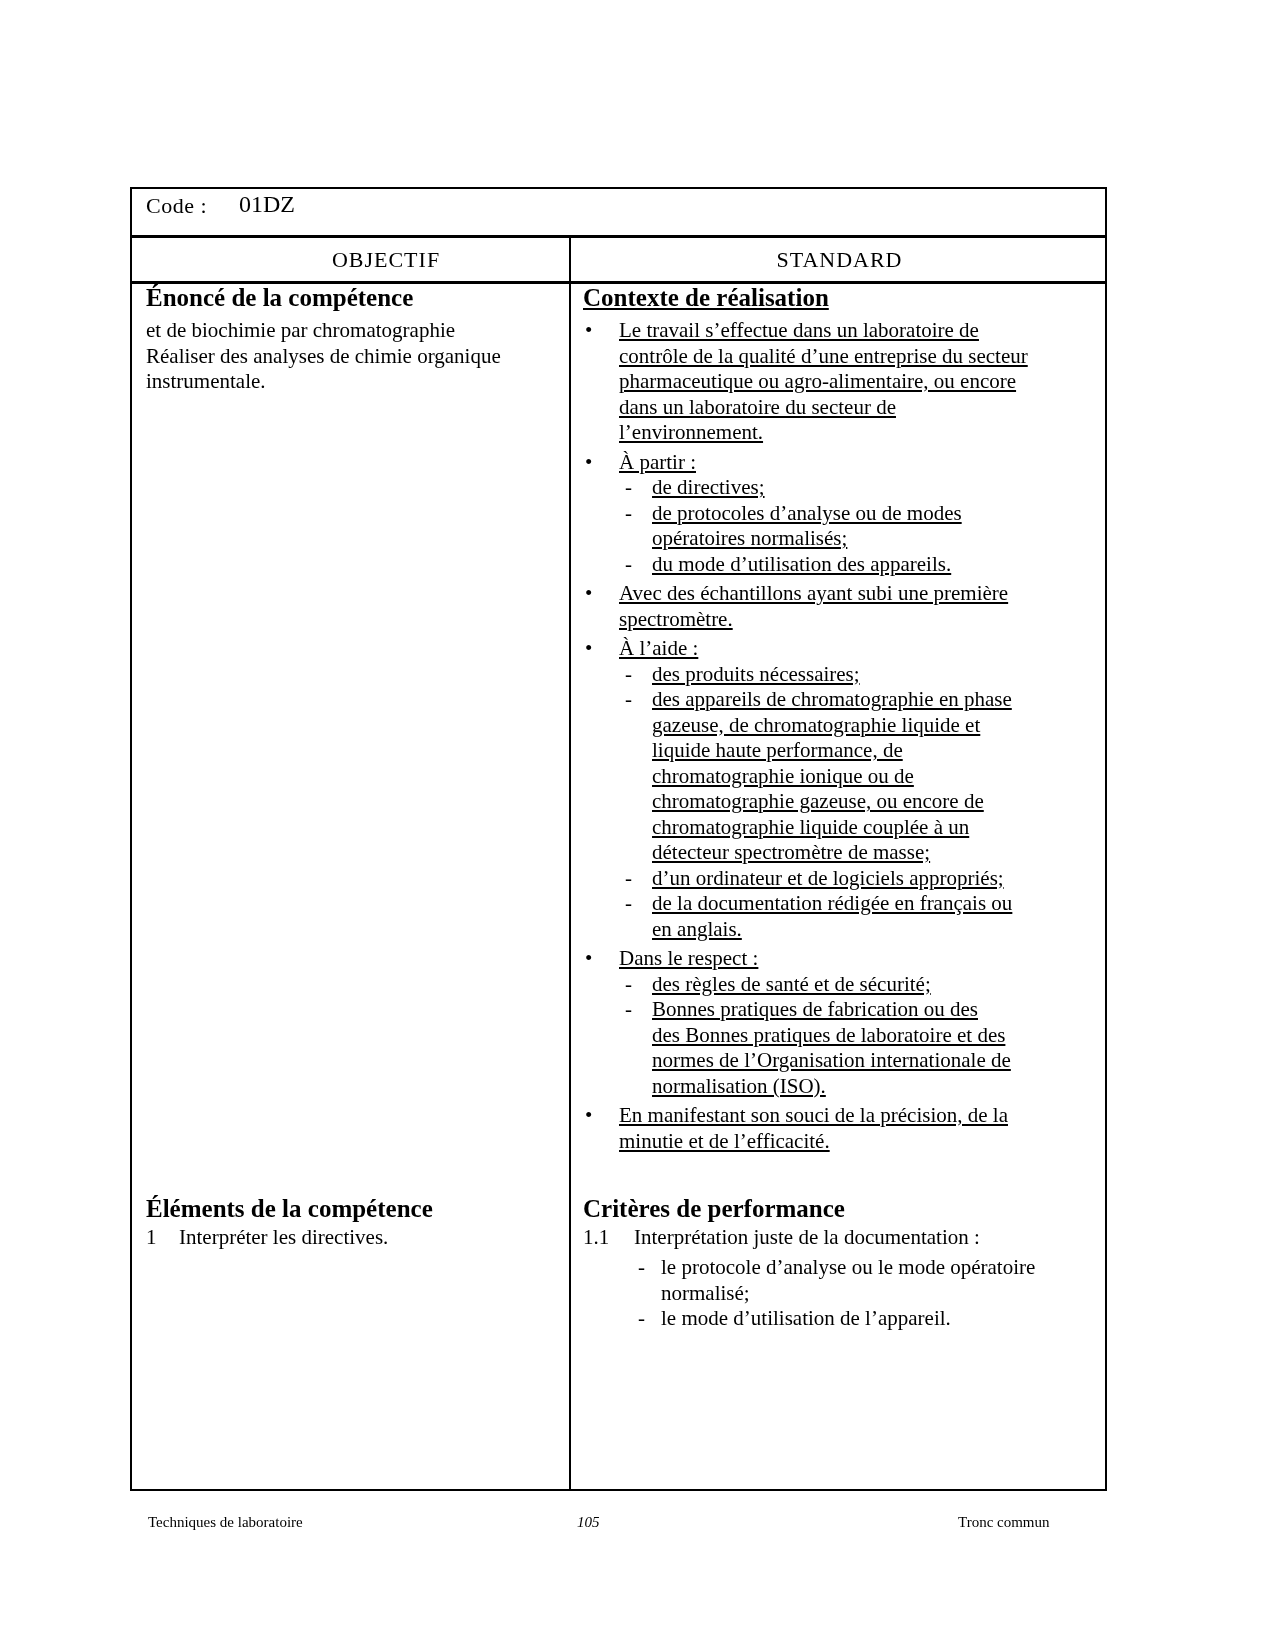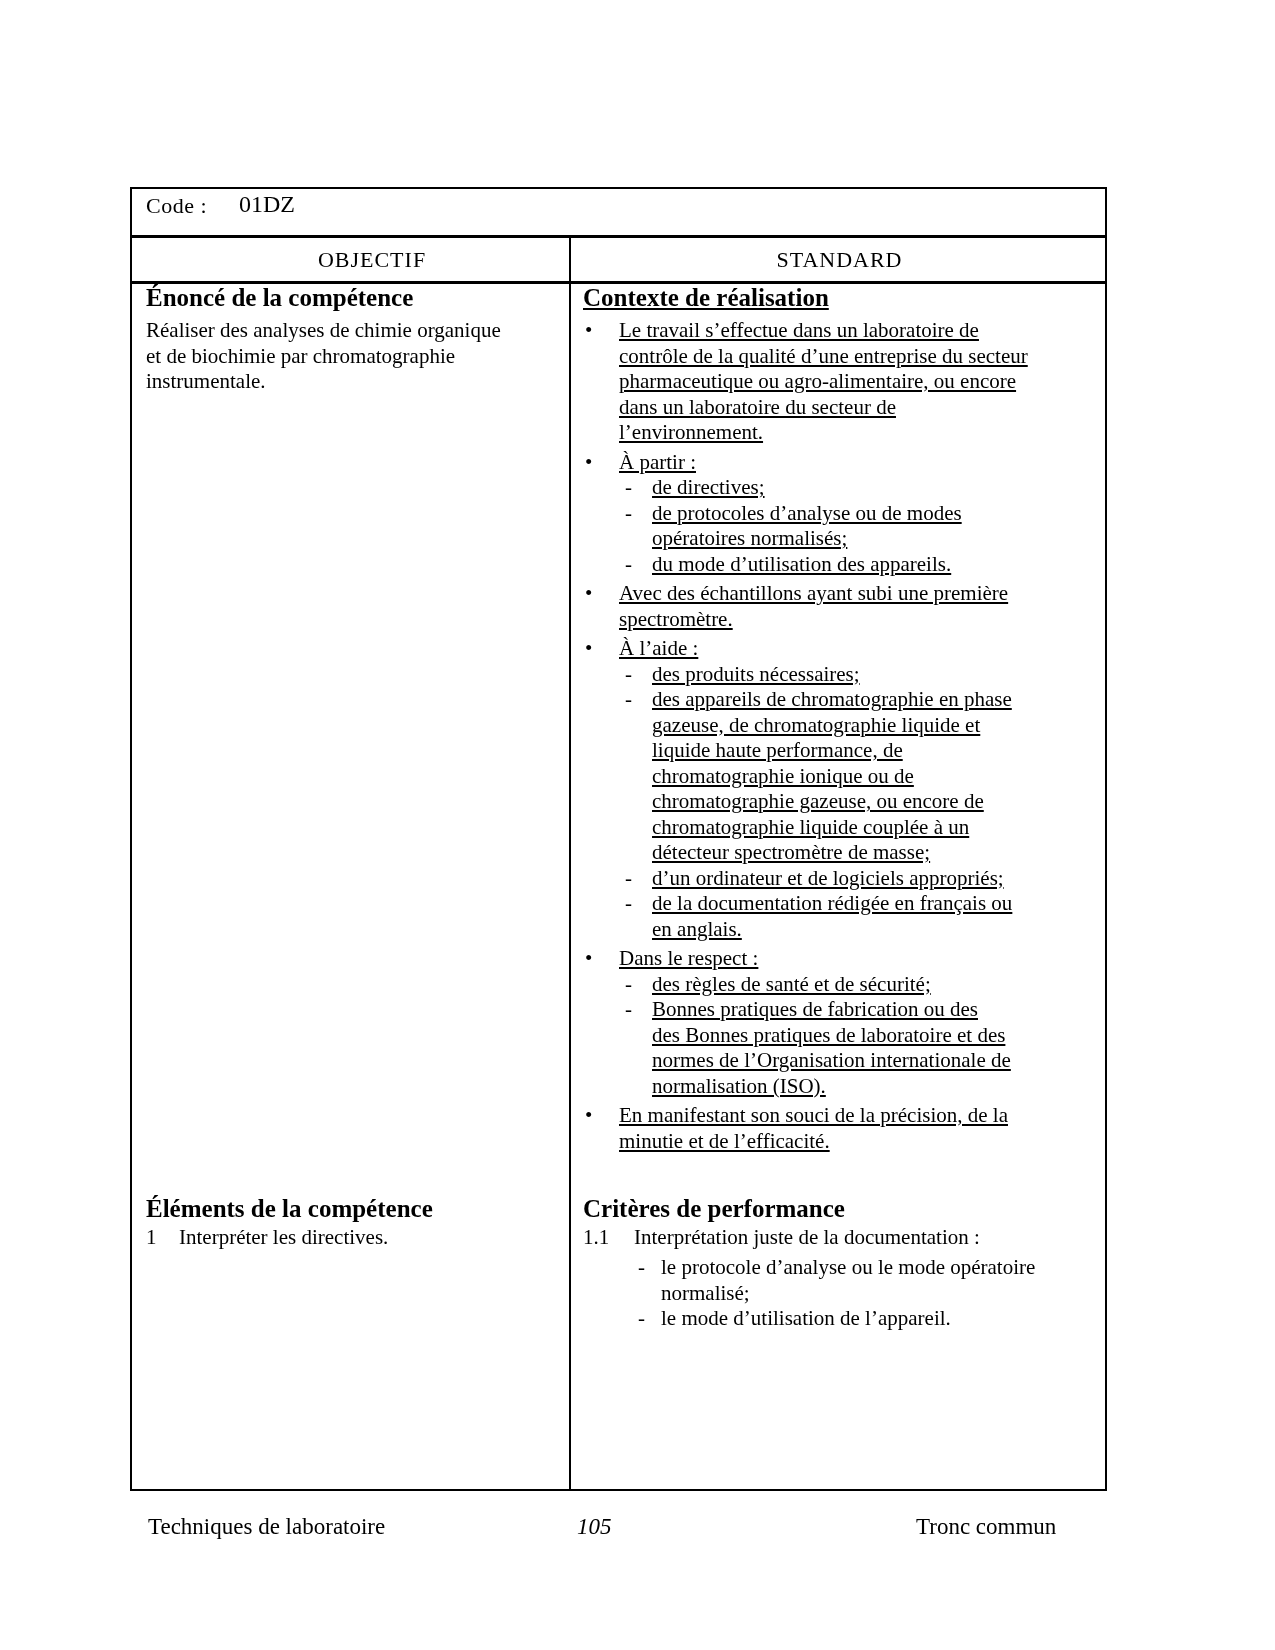--- a/index.html
+++ b/index.html
@@ -9,60 +9,60 @@
   .table { position: absolute; left: 130px; top: 187px; width: 977px; height: 1304px;
            border: 2px solid #000; box-sizing: border-box; padding-left: 14px; }
   .code-row { position: absolute; left: 0; top: 0; width: 100%; height: 49px;
               border-bottom: 3px solid #000; box-sizing: border-box; }
   .code-label { position: absolute; left: 14px; top: 4px; font-size: 22px; letter-spacing: 0.5px; }
   .code-value { position: absolute; left: 107px; top: 2px; font-size: 24px; }
   .head-row { position: absolute; left: 0; top: 49px; width: 100%; height: 46px;
               border-bottom: 3px solid #000; box-sizing: border-box; }
   .head-cell { position: absolute; top: 0; height: 100%; display: flex; align-items: center;
                justify-content: center; font-size: 22px; letter-spacing: 1px; }
-  .head-left { left: 0; width: 480px; border-radius: 9px; }
+  .head-left { left: 14px; width: 480px; border-radius: 9px; }
   .head-right { left: 440px; width: 535px; }
   .divider { position: absolute; left: 437px; top: 49px; width: 2px; height: 1253px; background: #000; }
   .col { position: absolute; top: 95px; }
   .col-left { left: 14px; width: 410px; }
   .col-right { left: 451px; width: 515px; }
   .h { font-weight: bold; font-size: 25px; line-height: 28px; margin: 0; }
   .p { font-size: 21px; line-height: 25.5px; margin: 0; }
   .abs { position: absolute; }
   .bullet { position: relative; padding-left: 36px; font-size: 21px; line-height: 25.5px; }
   .bullet .mark { position: absolute; left: 2px; top: 0; }
   .sub { position: relative; padding-left: 69px; font-size: 21px; line-height: 25.5px; }
   .sub .mark { position: absolute; left: 42px; top: 0; }
   .crit-num { position: absolute; left: 0; }
   .crit-text { position: absolute; left: 51px; }
   .crit-sub { position: relative; padding-left: 78px; font-size: 21px; line-height: 25.5px; }
   .crit-sub .mark { position: absolute; left: 55px; top: 0; }
-  .footer { position: absolute; top: 1514px; font-size: 23px; }
+  .footer { position: absolute; top: 1514px; font-size: 15px; }
 </style>
 </head>
 <body>
 
 <div class="page">
   <div class="table">
     <div class="code-row">
       <span class="code-label">Code :</span>
       <span class="code-value">01DZ</span>
     </div>
     <div class="head-row">
       <div class="head-cell head-left">OBJECTIF</div>
       <div class="head-cell head-right">STANDARD</div>
     </div>
     <div class="divider"></div>
 
     <div class="col col-left">
       <div class="abs" style="top:0px;left:0;">
         <p class="h">Énoncé de la compétence</p>
         <div style="margin-top:6px;">
+          <p class="p">et de biochimie par chromatographie</p>
           <p class="p">Réaliser des analyses de chimie organique</p>
-          <p class="p">et de biochimie par chromatographie</p>
           <p class="p">instrumentale.</p>
         </div>
       </div>
       <div class="abs" style="top:911px;left:0;width:410px;">
         <p class="h">Éléments de la compétence</p>
         <div class="p" style="position:relative;height:26px;margin-top:2px;">
           <span class="abs" style="left:0;">1</span>
           <span class="abs" style="left:33px;">Interpréter les directives.</span>
         </div>
       </div>
@@ -173,14 +173,14 @@
         <div class="crit-sub">
           <span class="mark">-</span>
           <div>le mode d’utilisation de l’appareil.</div>
         </div>
       </div>
     </div>
   </div>
 
   <div class="footer" style="left:148px;">Techniques de laboratoire</div>
   <div class="footer" style="left:577px;font-style:italic;">105</div>
-  <div class="footer" style="left:916px;">Tronc commun</div>
+  <div class="footer" style="left:958px;">Tronc commun</div>
 </div>
 
 </body></html>

